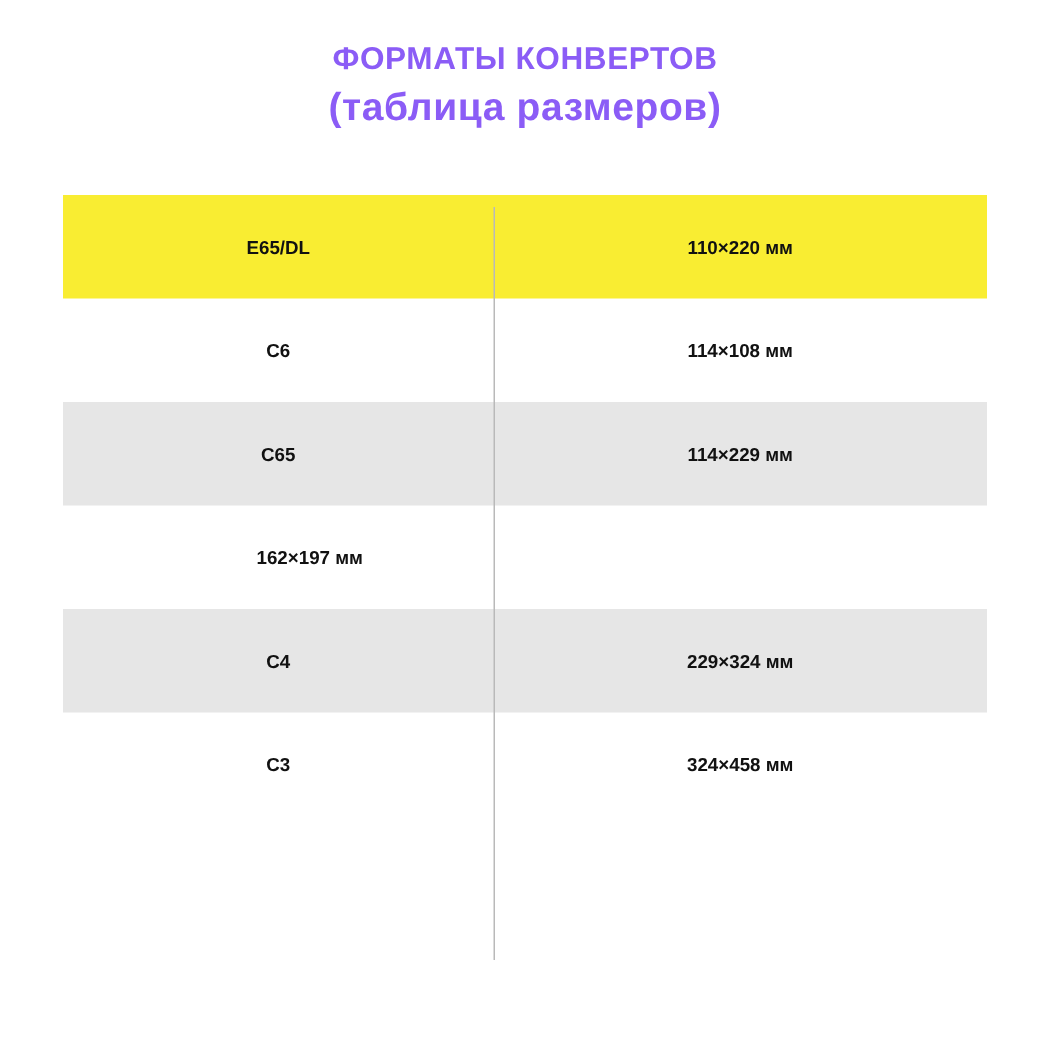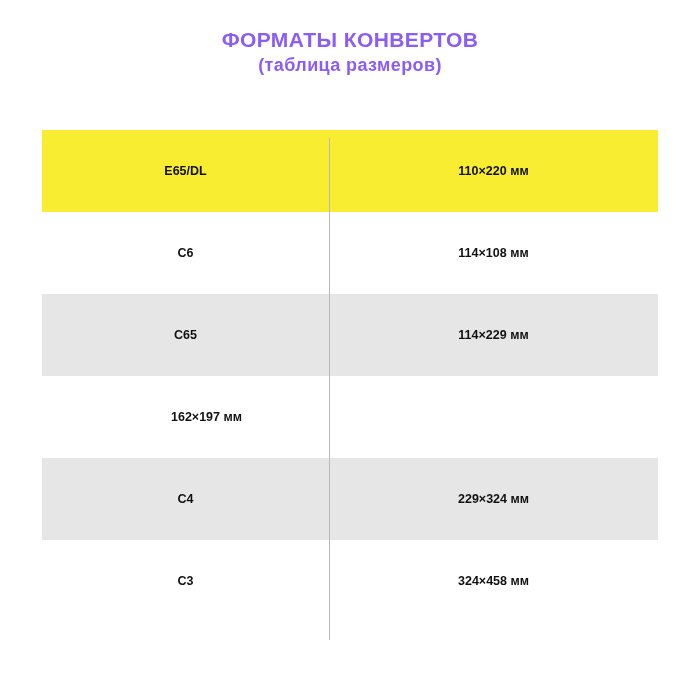--- a/index.html
+++ b/index.html
@@ -27,34 +27,34 @@
     text-align: center;
   }
   .title-line {
     font-size: 21px;
     font-weight: bold;
     letter-spacing: 0.4px;
     color: #8b5cf6;
     line-height: 1.32;
   }
   .title-line.second {
-    font-size: 18px;
+    font-size: 26px;
   }
 
   .table {
     position: absolute;
     left: 42px;
     top: 130px;
     width: 616px;
   }
 
   .row {
     display: flex;
     align-items: center;
-    height: 82px;
+    height: 69px;
     box-sizing: border-box;
   }
   .row.header {
     height: 64px;
   }
   .row.shade {
     background: #e6e6e6;
   }
   .row.highlight {
     background: #f9ed32;

